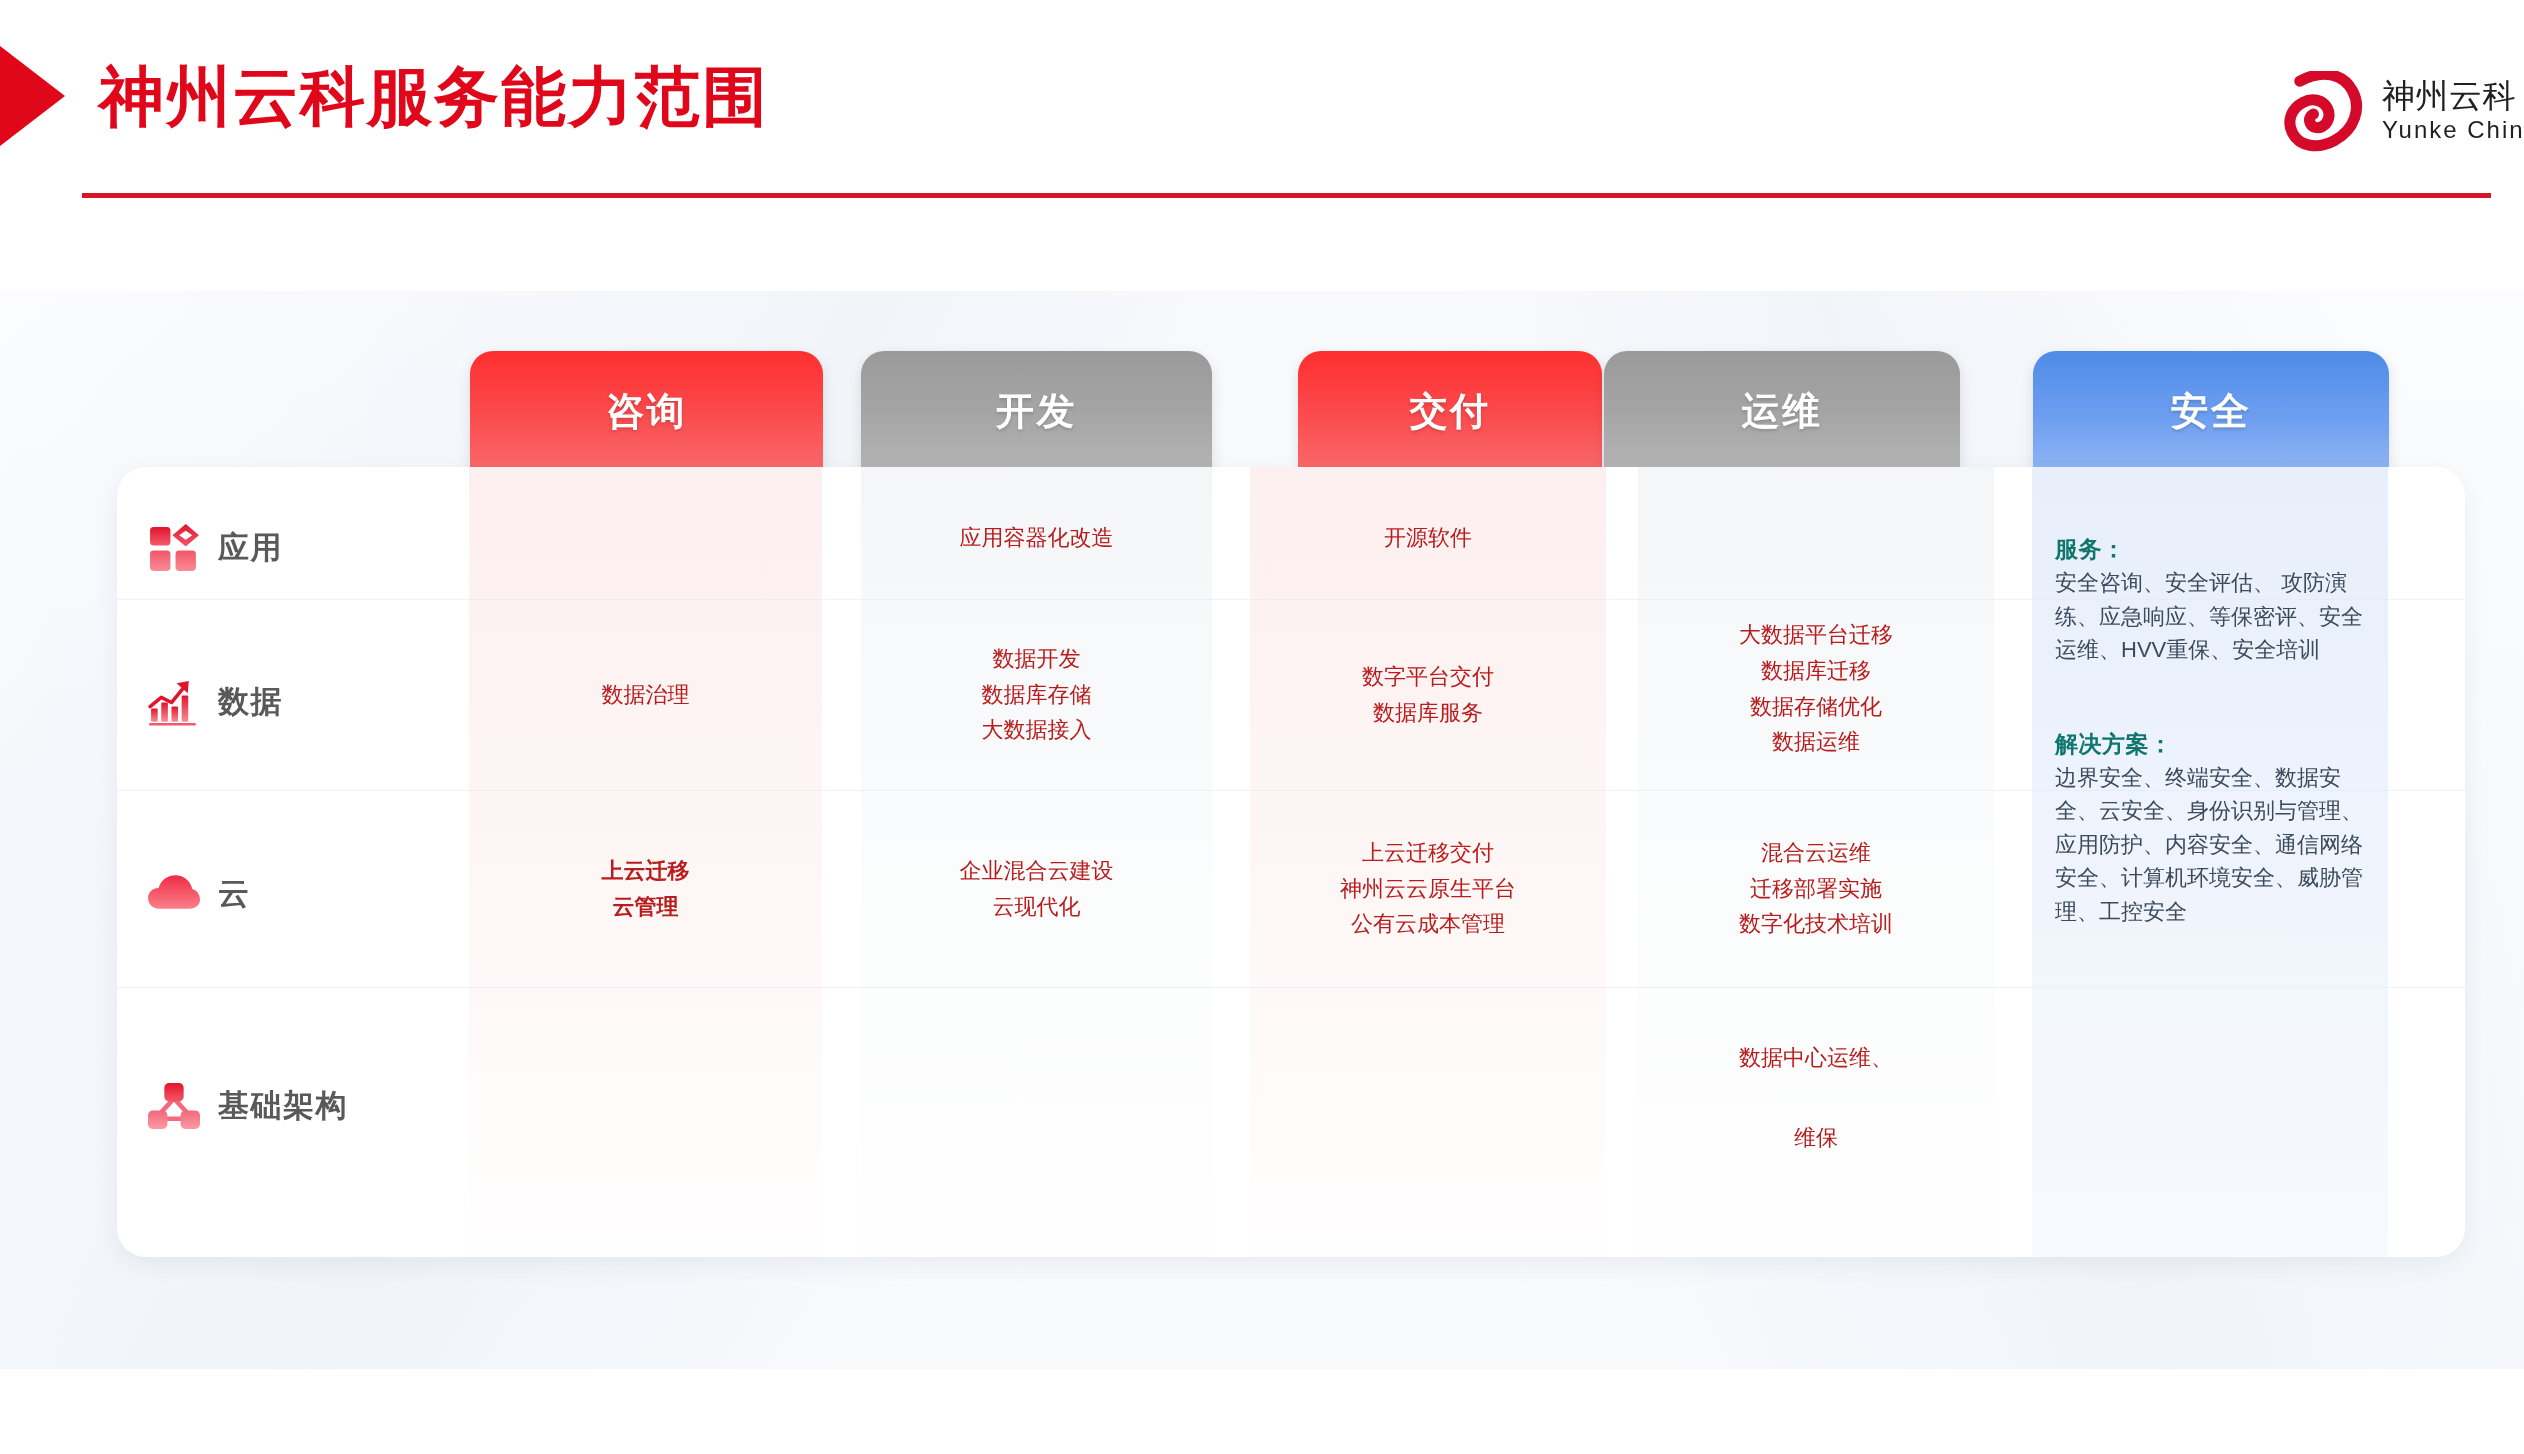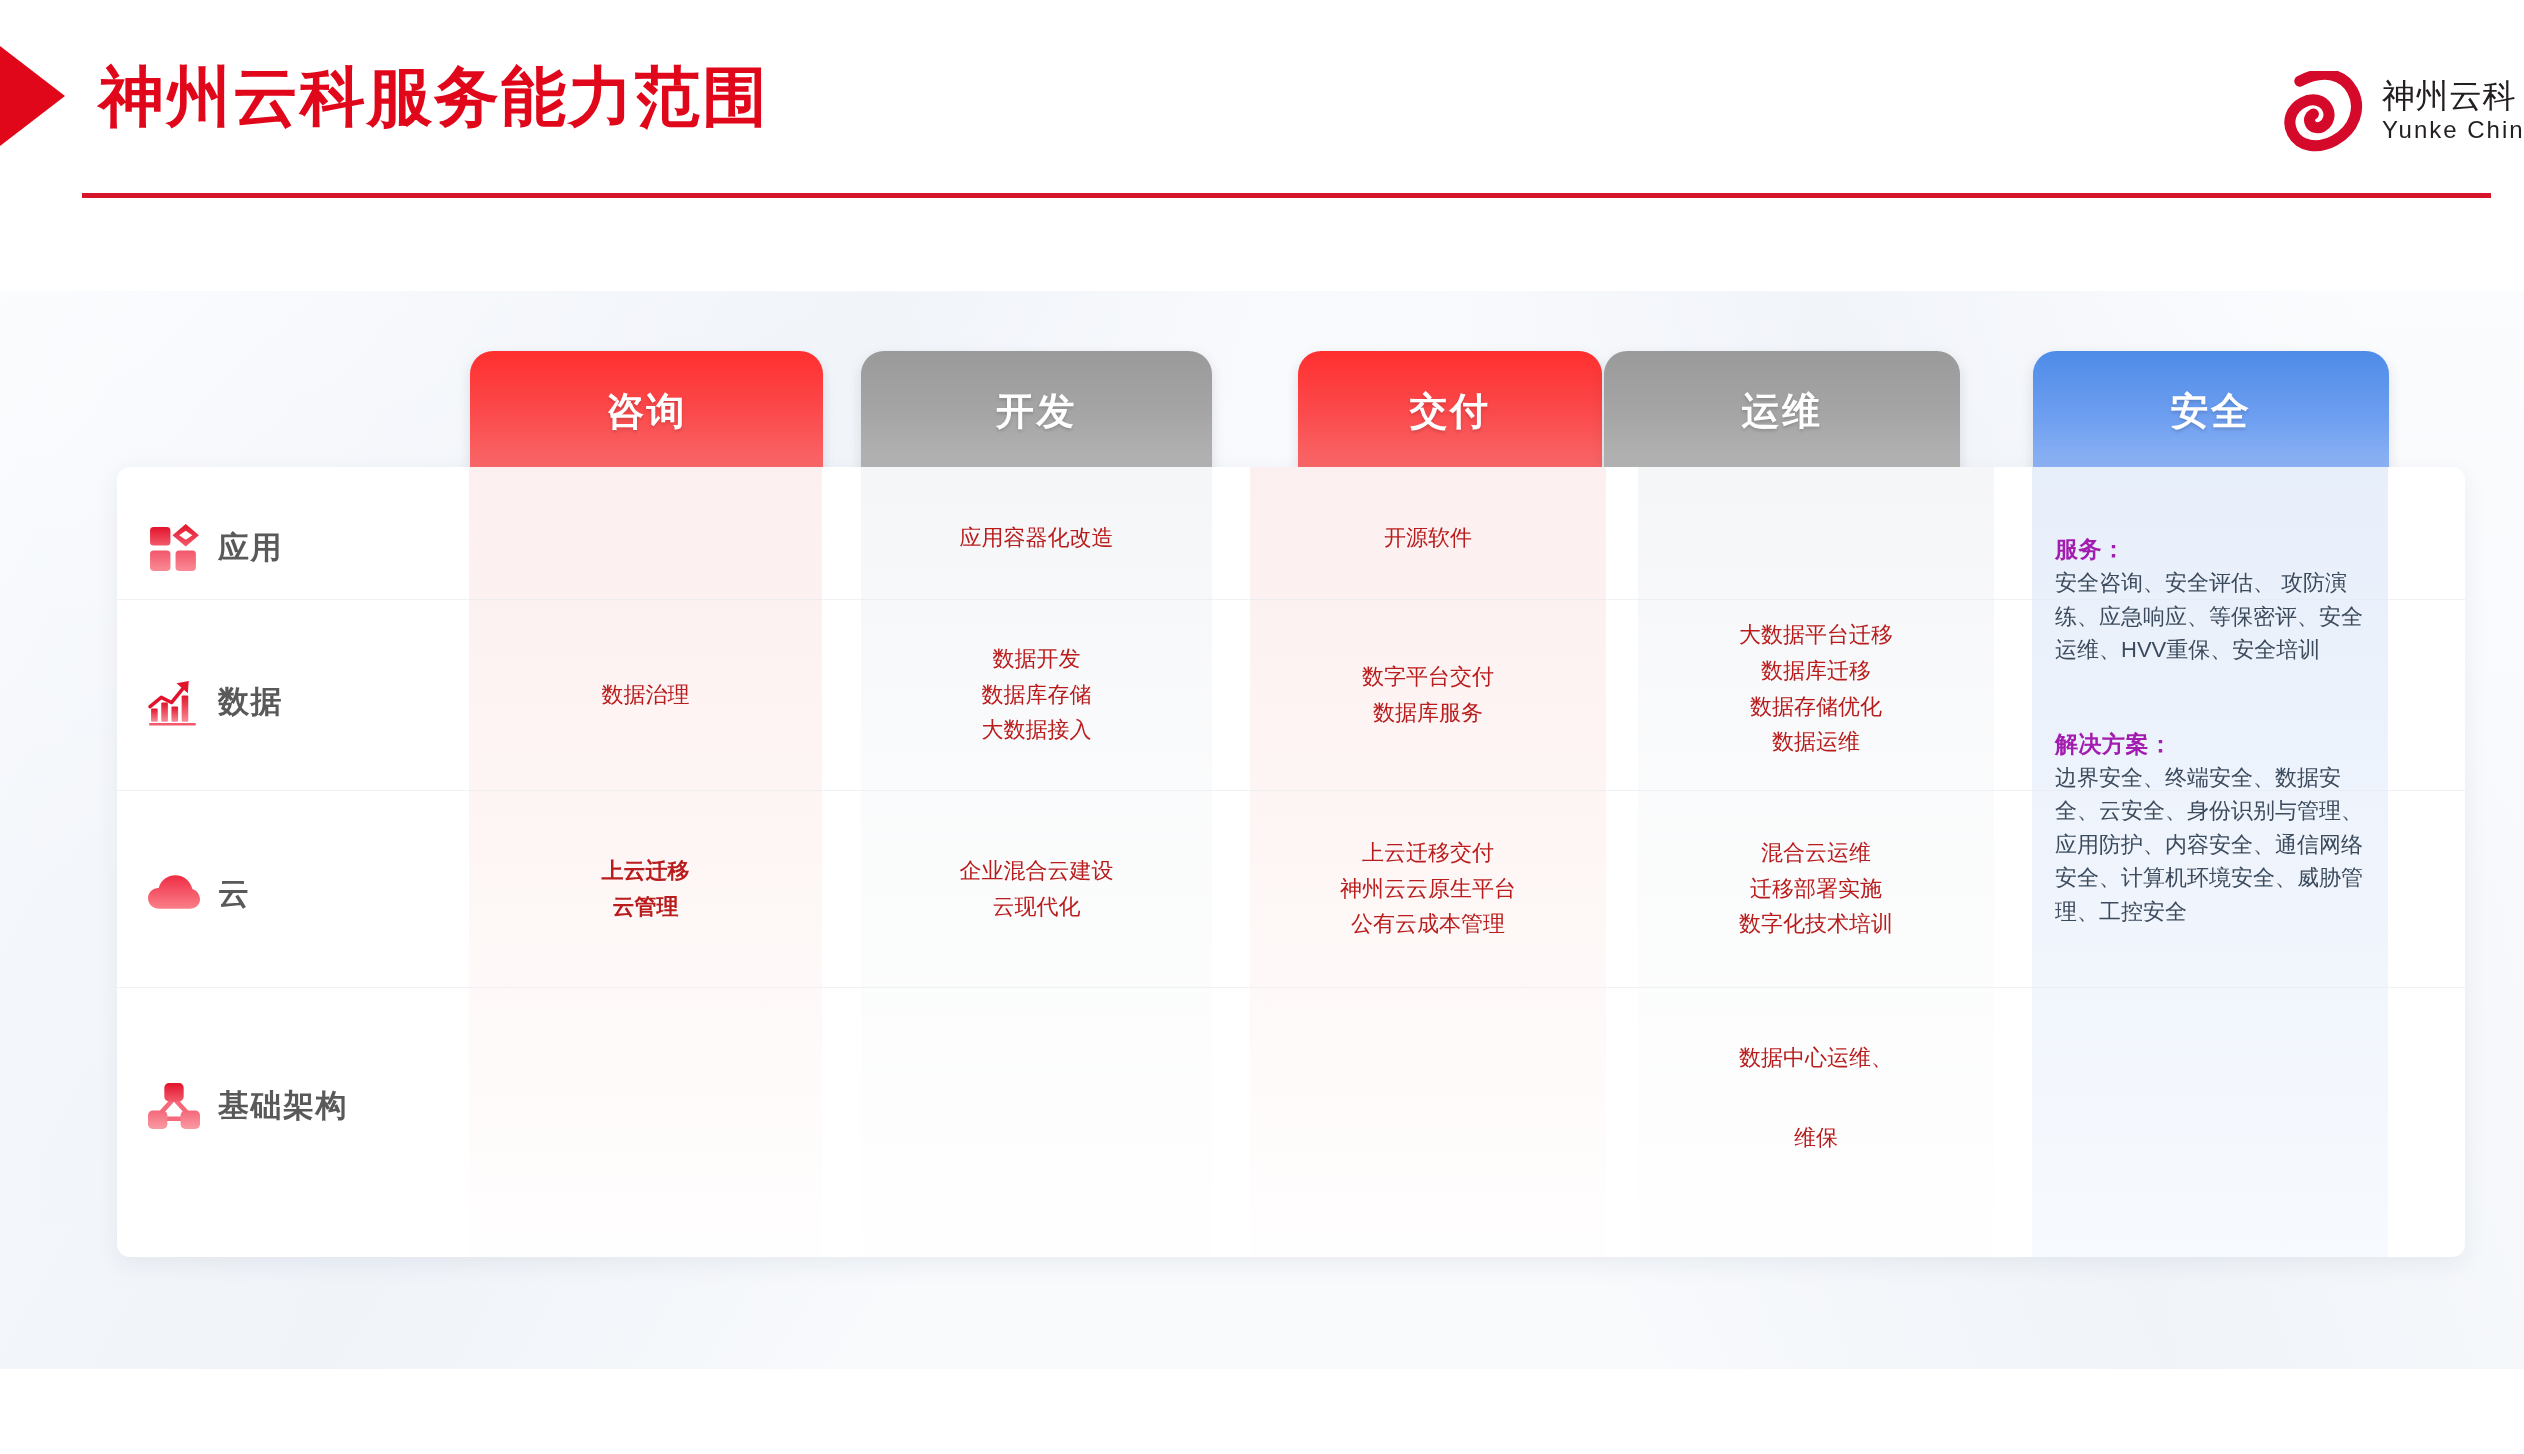--- a/index.html
+++ b/index.html
@@ -59,21 +59,21 @@
   }
   .ch-red  { background: linear-gradient(180deg, #ff2f2f 0%, #fb4a4c 52%, #f9696a 100%); }
   .ch-gray { background: linear-gradient(180deg, #9a9a9a 0%, #a5a5a5 52%, #b4b4b4 100%); }
   .ch-blue { background: linear-gradient(180deg, #4e8ce8 0%, #6d9ef0 55%, #8fb4f4 100%); }
 
   
   .card {
     position: absolute; left: 117px; top: 467px;
     width: 2348px; height: 790px;
     background: #ffffff;
-    border-radius: 13px;
+    border-radius: 29px;
     box-shadow: 0 7px 23px rgba(45,60,90,.07);
     overflow: hidden;
   }
 
   
   .band { position: absolute; top: 0; height: 100%; }
   .band-red  { background: linear-gradient(180deg, rgba(252,238,238,.92) 0%, rgba(253,243,242,.75) 48%, rgba(255,252,252,.35) 100%); }
   .band-gray { background: linear-gradient(180deg, rgba(244,245,247,.9) 0%, rgba(249,250,251,.7) 48%, rgba(253,253,254,.3) 100%); }
   .band-blue { background: linear-gradient(180deg, rgba(230,238,250,.95) 0%, rgba(236,242,252,.85) 48%, rgba(243,247,253,.7) 100%); }
 
@@ -91,21 +91,21 @@
   
   .cell {
     position: absolute;
     display: flex; flex-direction: column; align-items: center; justify-content: center;
     text-align: center;
   }
   .cell .line { font-size: 22px; color: #b91c1c; line-height: 1.62; white-space: nowrap; }
 
   
   .seccol { position: absolute; display: flex; flex-direction: column; }
-  .sec-title { font-size: 23px; font-weight: 700; color: #a21caf; line-height: 1.45; letter-spacing: 0.5px; }
+  .sec-title { font-size: 23px; font-weight: 700; color: #0f766e; line-height: 1.45; letter-spacing: 0.5px; }
   .sec-body  { font-size: 22px; color: #3b4a5c; line-height: 1.52; letter-spacing: 0px; text-align: left; }
   .sec-gap   { height: 61px; }
 </style>
 </head>
 <body>
 
 <div class="header">
   <div class="header-arrow"></div>
   <div class="header-title">神州云科服务能力范围</div>
   <div class="header-rule"></div>

